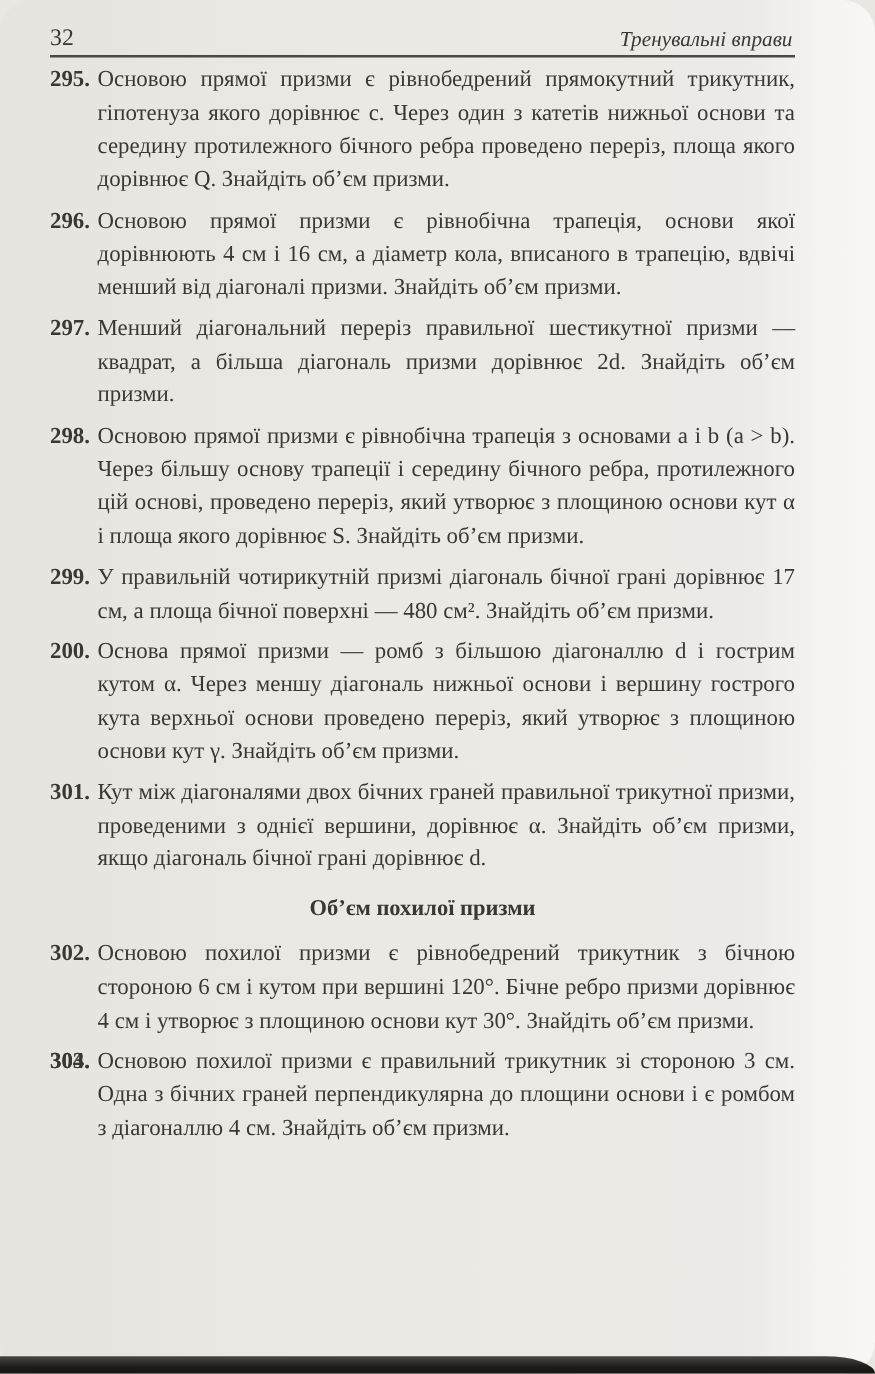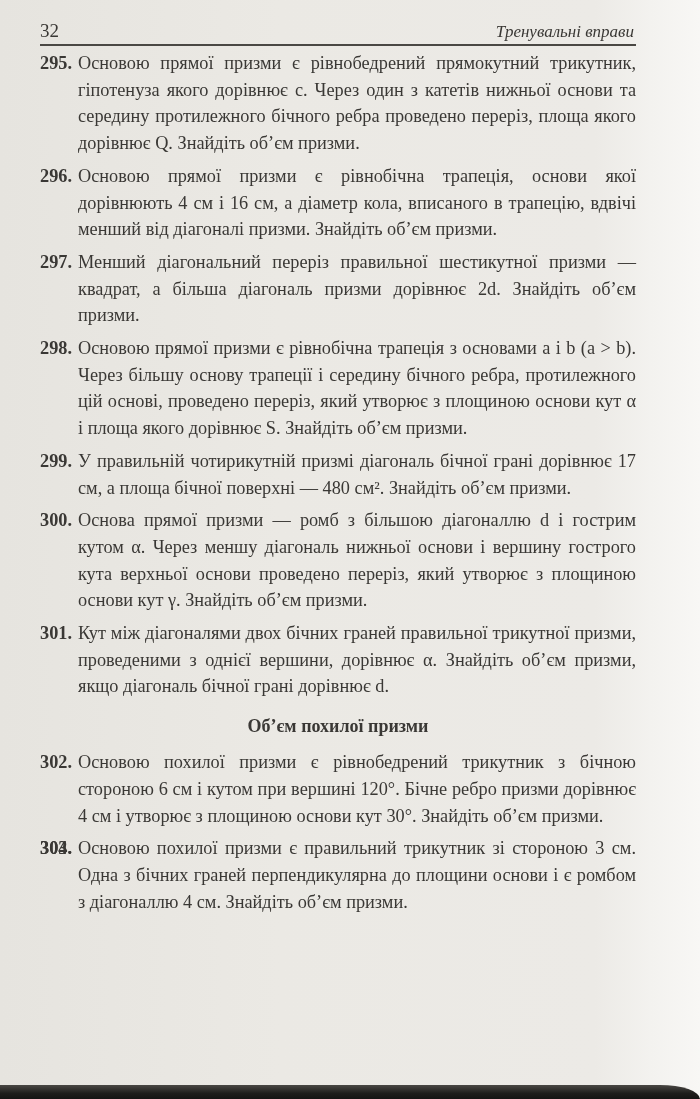--- a/index.html
+++ b/index.html
@@ -5,20 +5,21 @@
     html, body { margin: 0; padding: 0; }
     body {
       width: 700px; height: 1099px; overflow: hidden; position: relative;
       background: #e9e7e2;
       font-family: "Liberation Serif", "DejaVu Serif", serif;
       color: #3a3835;
     }
     .page {
       position: absolute; left: 0; top: 0; width: 700px; height: 1099px;
       background: linear-gradient(90deg, #e6e4df 0%, #ebe9e4 40%, #eceae6 85%, #f3f2ef 93%, #f8f7f5 100%);
+      border-radius: 26px;
     }
     .bottom-edge {
       position: absolute; left: 0; right: 0; bottom: 0; height: 14px;
       background: linear-gradient(180deg, #4a4844 0%, #1e1d1b 60%, #151413 100%);
       border-top-right-radius: 40px 14px;
     }
     .header {
       position: absolute; left: 40px; top: 20px; width: 596px; height: 24px;
       border-bottom: 2px solid #4a4844;
     }
@@ -53,21 +54,21 @@
     </div>
     <div class="problem">
       <span class="num">298.</span>
       <span>Основою прямої призми є рівнобічна трапеція з основами a і b (a &gt; b). Через більшу основу трапеції і середину бічного ребра, протилежного цій основі, проведено переріз, який утворює з площиною основи кут α і площа якого дорівнює S. Знайдіть об’єм призми.</span>
     </div>
     <div class="problem">
       <span class="num">299.</span>
       <span>У правильній чотирикутній призмі діагональ бічної грані дорівнює 17 см, а площа бічної поверхні — 480 см². Знайдіть об’єм призми.</span>
     </div>
     <div class="problem">
-      <span class="num">300.</span>
+      <span class="num">200.</span>
       <span>Основа прямої призми — ромб з більшою діагоналлю d і гострим кутом α. Через меншу діагональ нижньої основи і вершину гострого кута верхньої основи проведено переріз, який утворює з площиною основи кут γ. Знайдіть об’єм призми.</span>
     </div>
     <div class="problem">
       <span class="num">301.</span>
       <span>Кут між діагоналями двох бічних граней правильної трикутної призми, проведеними з однієї вершини, дорівнює α. Знайдіть об’єм призми, якщо діагональ бічної грані дорівнює d.</span>
     </div>
 
     <div class="section-title">Об’єм похилої призми</div>
 
     <div class="problem">

